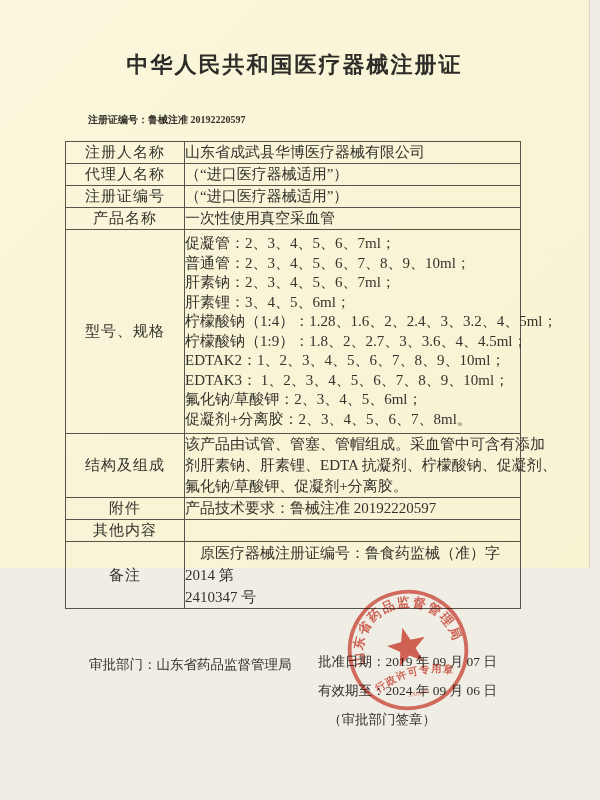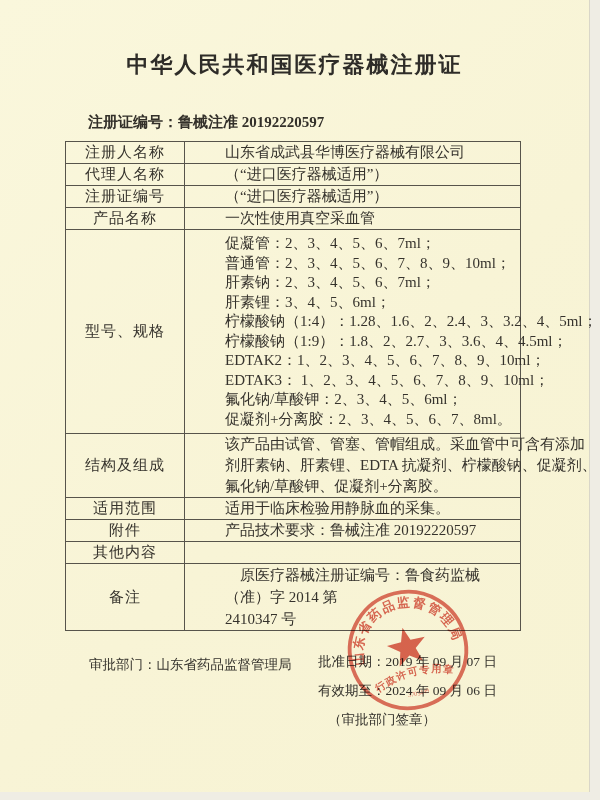--- a/index.html
+++ b/index.html
@@ -2,49 +2,49 @@
 <html><head>
 <meta charset="utf-8">
 <style>
   html,body{margin:0;padding:0;}
   body{
     width:600px;height:800px;position:relative;overflow:hidden;
     background:#efede4;
     font-family:"Liberation Serif","DejaVu Serif",serif;
   }
   .paper{
-    position:absolute;left:0;top:0;width:589px;height:792px;
+    position:absolute;left:0;top:0;width:589px;height:568px;
     background:linear-gradient(135deg,#faf7dc 0%,#f8f4d6 55%,#f7f3d3 100%);
     border-right:1px solid #d9d6c8;
     color:#33312b;
     text-decoration:underline;
   }
   .page-title{
     position:absolute;left:0;top:50px;width:100%;
     text-align:center;font-size:22px;font-weight:bold;
     letter-spacing:2px;color:#2e2c28;
   }
   .cert-line{
     position:absolute;left:88px;top:113px;
-    font-size:15px;font-weight:bold;color:#33302a;
+    font-size:10px;font-weight:bold;color:#33302a;
   }
   table.reg{
     position:absolute;left:65px;top:141px;width:456px;
     border-collapse:collapse;table-layout:fixed;
     font-size:15px;color:#35322c;
   }
   table.reg td{
     border:1.5px solid #57544b;
     padding:0;vertical-align:middle;
   }
   td.lbl{
     width:118px;text-align:center;letter-spacing:1px;
   }
   td.val{padding:1px 6px 1px 12px;}
-  td.val .line{line-height:19.5px;white-space:nowrap;margin-left:40px;}
+  td.val .line{line-height:19.5px;white-space:nowrap;}
   tr.simple{height:22px;}
   tr.spec td.val{padding-top:4px;padding-bottom:4px;}
   tr.struct td.val .line{line-height:21px;}
   tr.remark td.val .line{line-height:22px;white-space:normal;}
   tr.remark td.val .line:first-child{text-indent:1em;}
   tr.empty{height:22px;}
   .footer-left{
     position:absolute;left:89px;top:656px;font-size:13.5px;
   }
   .footer-right{
@@ -112,26 +112,20 @@
     </tr>
     <tr class="struct">
       <td class="lbl">结构及组成</td>
       <td class="val">
             <div class="line">该产品由试管、管塞、管帽组成。采血管中可含有添加</div>
             <div class="line">剂肝素钠、肝素锂、EDTA 抗凝剂、柠檬酸钠、促凝剂、</div>
             <div class="line">氟化钠/草酸钾、促凝剂+分离胶。</div>
           </td>
     </tr>
     <tr class="simple">
-      <td class="lbl">适用范围</td>
-      <td class="val">
-            <div class="line">适用于临床检验用静脉血的采集。</div>
-          </td>
-    </tr>
-    <tr class="simple">
       <td class="lbl">附件</td>
       <td class="val">
             <div class="line">产品技术要求：鲁械注准 20192220597</div>
           </td>
     </tr>
     <tr class="empty">
       <td class="lbl">其他内容</td>
       <td class="val"></td>
     </tr>
     <tr class="remark">

